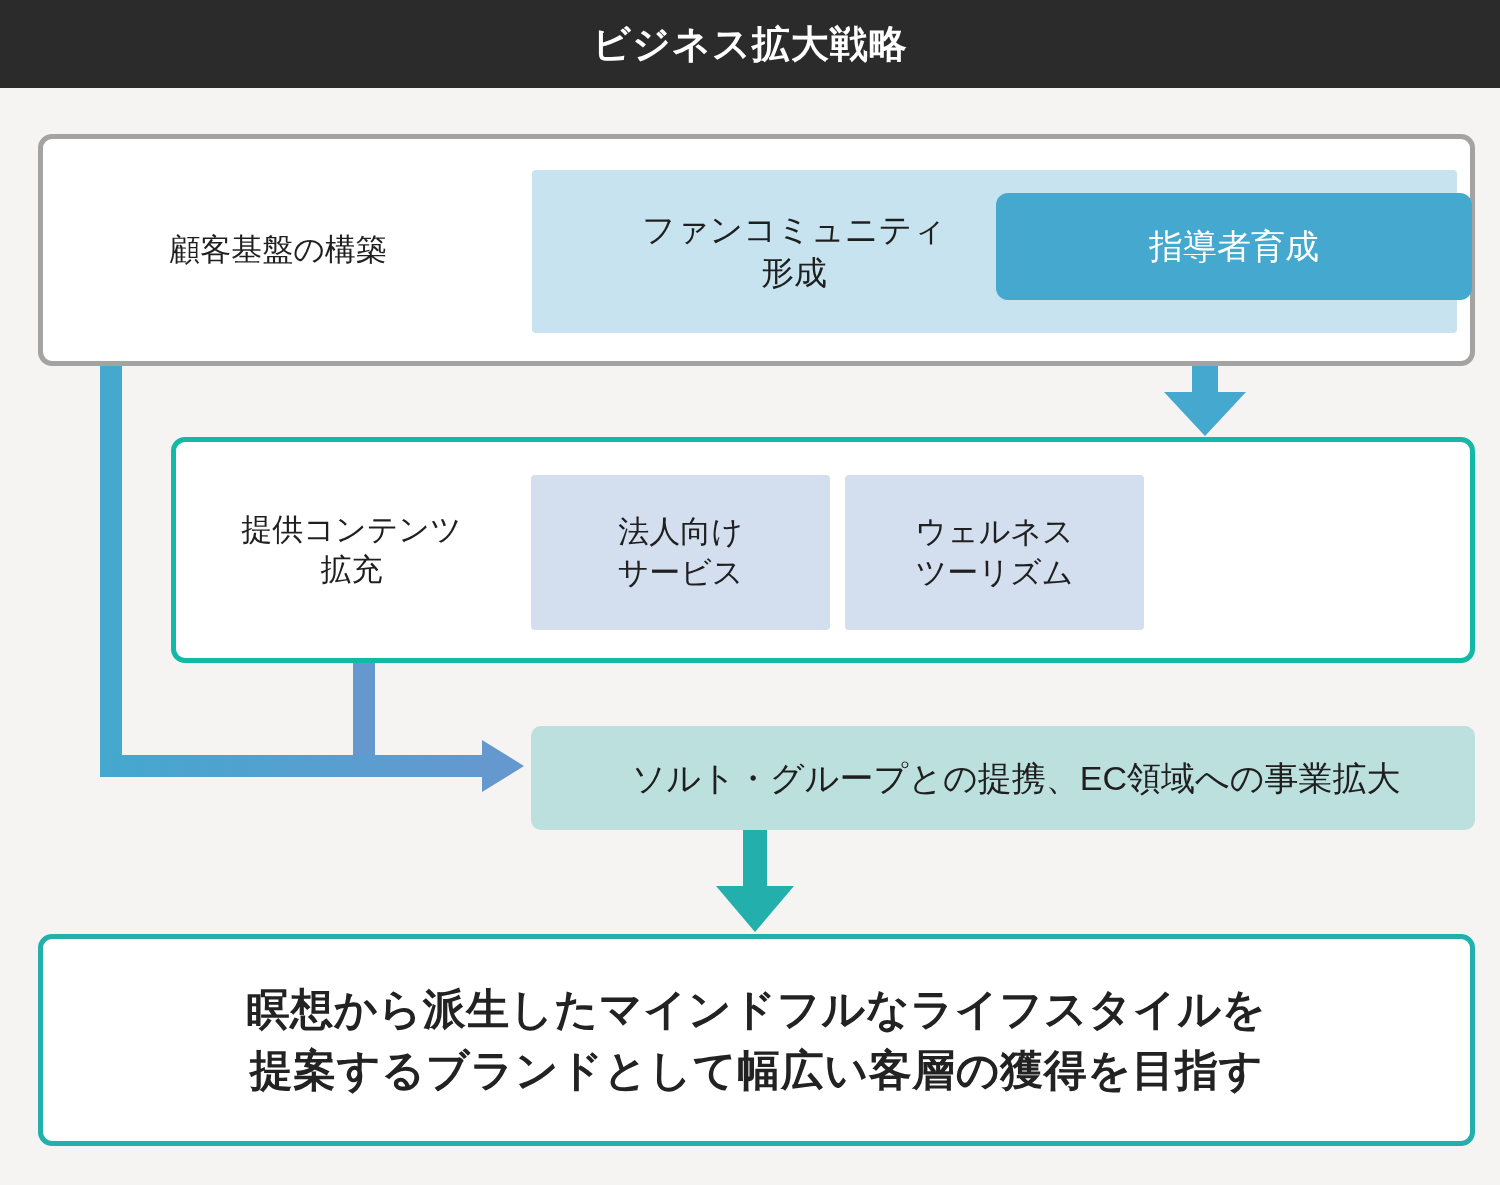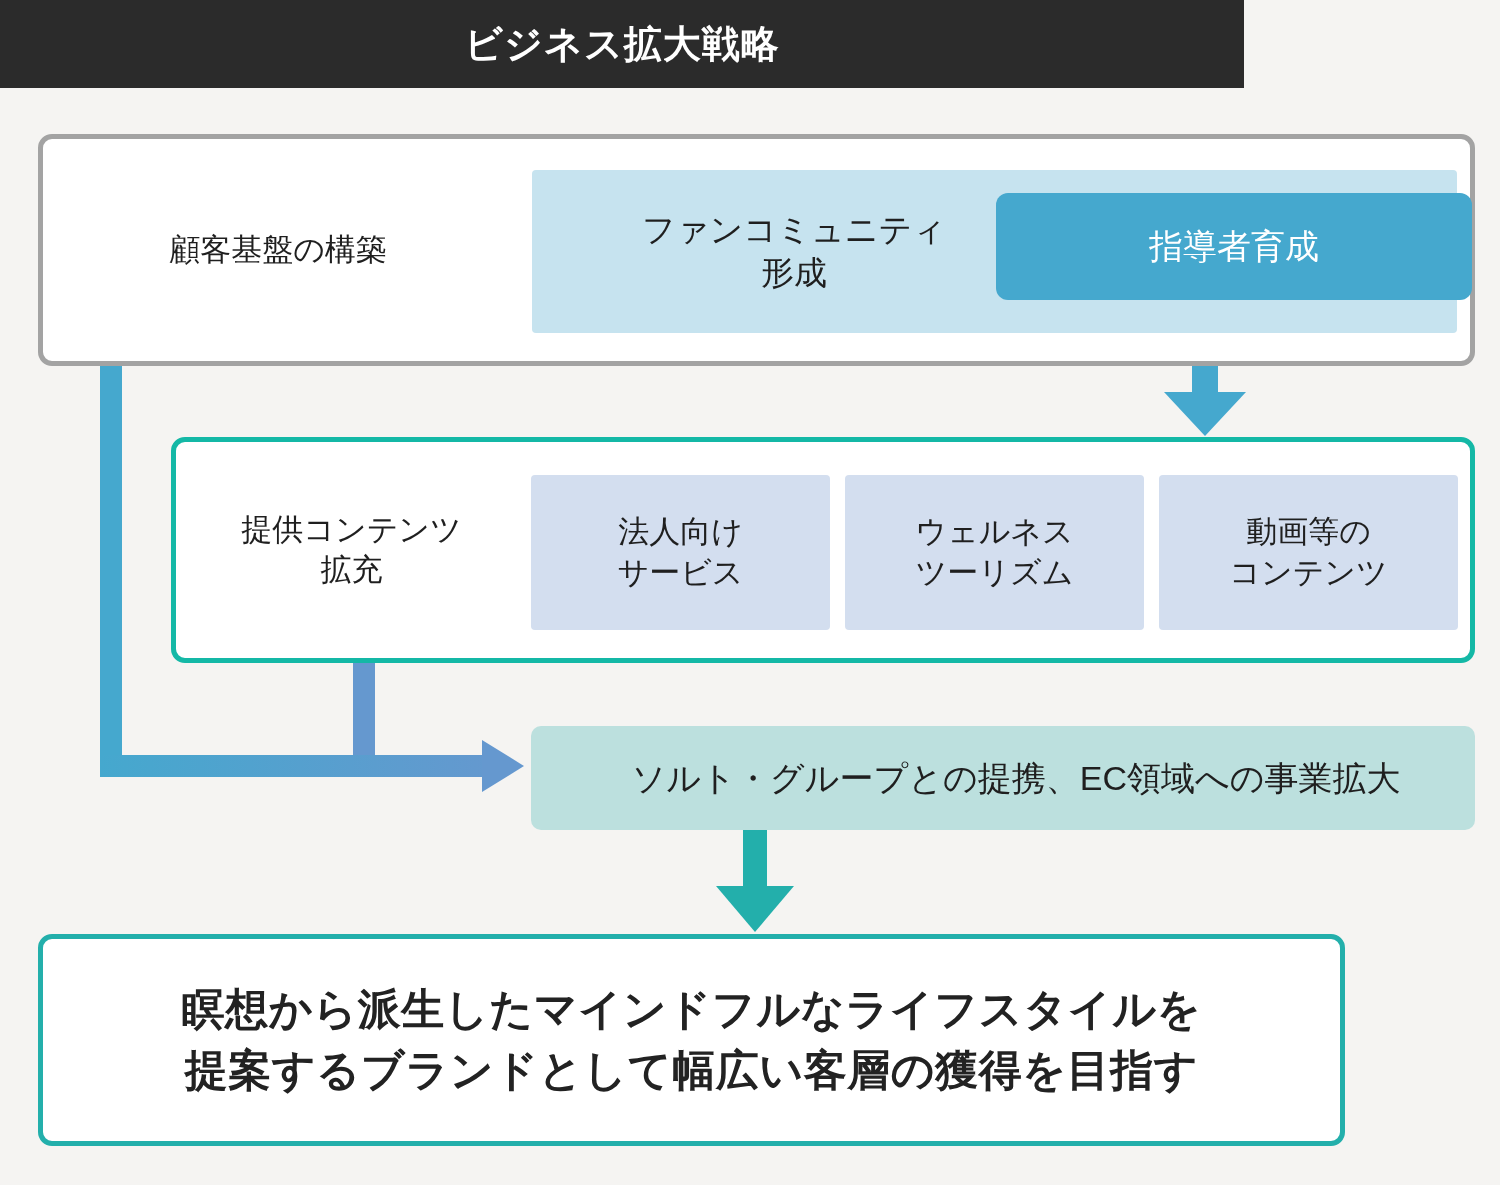--- a/index.html
+++ b/index.html
@@ -16,21 +16,21 @@
     width: 1500px;
     height: 1185px;
     background: #F5F4F2;
     overflow: hidden;
   }
 
   
   .titlebar {
     position: absolute;
     left: 0; top: 0;
-    width: 1244px; height: 88px;
+    width: 1500px; height: 88px;
     background: #2B2B2B;
     display: flex;
     align-items: center;
     justify-content: center;
   }
   .titlebar-text {
     color: #FFFFFF;
     font-size: 38px;
     font-weight: bold;
     letter-spacing: 1px;
@@ -131,21 +131,21 @@
   .teal-band-text {
     font-size: 34px;
     color: #1F1F1F;
     line-height: 1;
   }
 
   
   .bottom-box {
     position: absolute;
     left: 38px; top: 934px;
-    width: 1307px; height: 212px;
+    width: 1437px; height: 212px;
     background: #FFFFFF;
     border: 5px solid #23AFAB;
     border-radius: 14px;
     display: flex;
     align-items: center;
     justify-content: center;
   }
   .bottom-text {
     font-size: 43px;
     font-weight: bold;
@@ -226,24 +226,20 @@
     <div class="chip chip-r2 chip-r2-b">
       <span>ウェルネス
 ツーリズム</span>
     </div>
 
     <div class="chip chip-r2 chip-r2-a">
       <span>法人向け
 サービス</span>
     </div>
 
-    <div class="chip chip-r2 chip-r2-c">
-      <span>動画等の
-コンテンツ</span>
-    </div>
   </div>
 
   <div class="teal-band">
     <span class="teal-band-text">ソルト・グループとの提携、EC領域への事業拡大</span>
   </div>
 
   <div class="bottom-box">
     <div class="bottom-text">瞑想から派生したマインドフルなライフスタイルを
 提案するブランドとして幅広い客層の獲得を目指す</div>
   </div>

